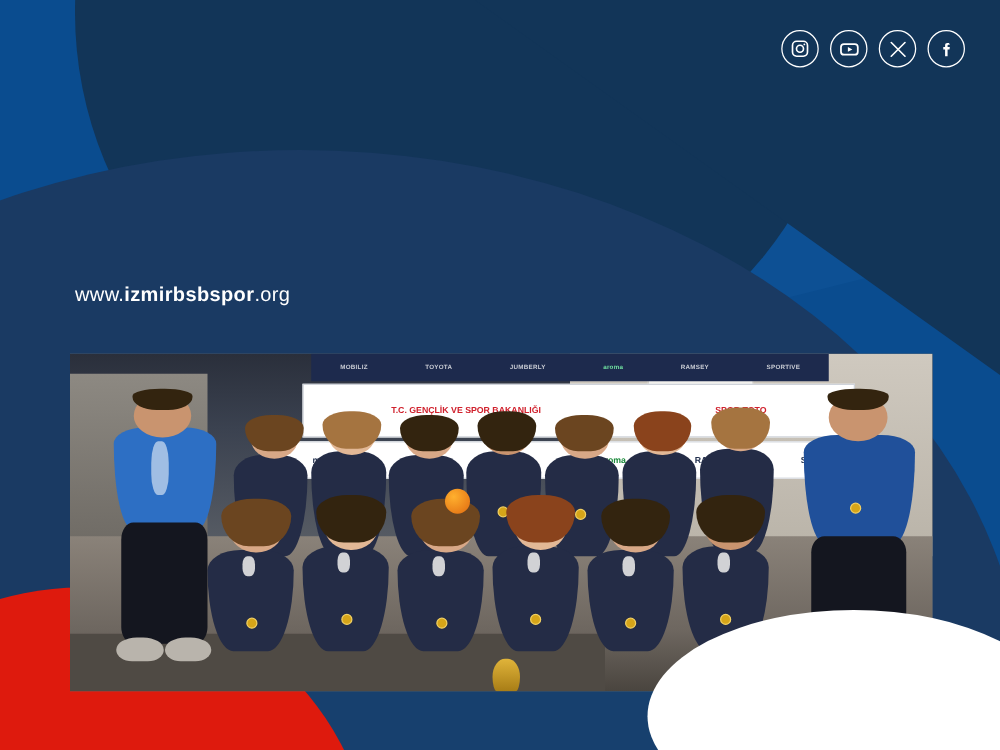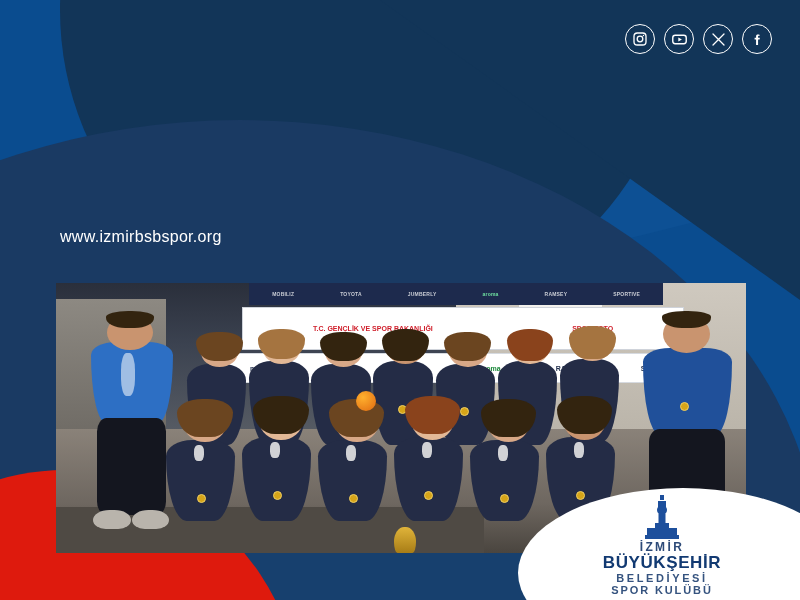--- a/index.html
+++ b/index.html
@@ -148,21 +148,21 @@
     position: absolute;
     left: 60px;
     top: 228px;
     font-size: 16px;
     color: #ffffff;
     letter-spacing: 0.3px;
     z-index: 6;
     white-space: nowrap;
   }
   .website .w-light { font-weight: 400; }
-  .website .w-bold  { font-weight: 400; margin-top: 48px; }
+  .website .w-bold  { font-weight: 700; margin-top: 48px; }
 
   
   .photo {
     position: absolute;
     left: 56px;
     top: 283px;
     width: 690px;
     height: 270px;
     overflow: hidden;
     z-index: 4;
@@ -536,31 +536,14 @@
       <div class="ribbon" style="left:75%;top:59%;"></div>
 
       <div class="ball"></div>
       <div class="trophy"></div>
 
     </div>
   </div>
 
   <div class="logo-oval"></div>
 
-  <div class="logo">
-    <svg class="logo-tower" width="48" height="46" viewBox="0 0 48 46">
-      <rect x="22" y="1" width="4" height="5" fill="#1d4f9c"></rect>
-      <path d="M20 7 h8 v6 h-8 z" fill="#1d4f9c"></path>
-      <circle cx="24" cy="16" r="5" fill="#1d4f9c"></circle>
-      <rect x="20.5" y="20" width="7" height="9" fill="#1d4f9c"></rect>
-      <rect x="17" y="29" width="14" height="5" fill="#1d4f9c"></rect>
-      <rect x="11" y="34" width="26" height="7" fill="#1d4f9c"></rect>
-      <rect x="9" y="34" width="4" height="7" fill="#1d4f9c"></rect>
-      <rect x="35" y="34" width="4" height="7" fill="#1d4f9c"></rect>
-      <rect x="7" y="41" width="34" height="4" fill="#1d4f9c"></rect>
-    </svg>
-    <div class="logo-l1">İZMİR</div>
-    <div class="logo-l2">BÜYÜKŞEHİR</div>
-    <div class="logo-l3">BELEDİYESİ</div>
-    <div class="logo-l4">SPOR KULÜBÜ</div>
-  </div>
 
 </div>
 
 </body></html>

